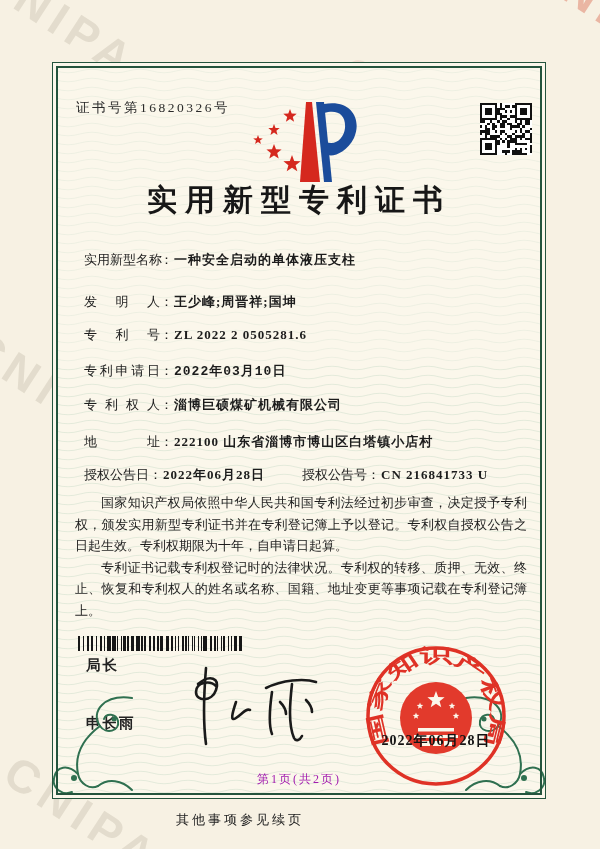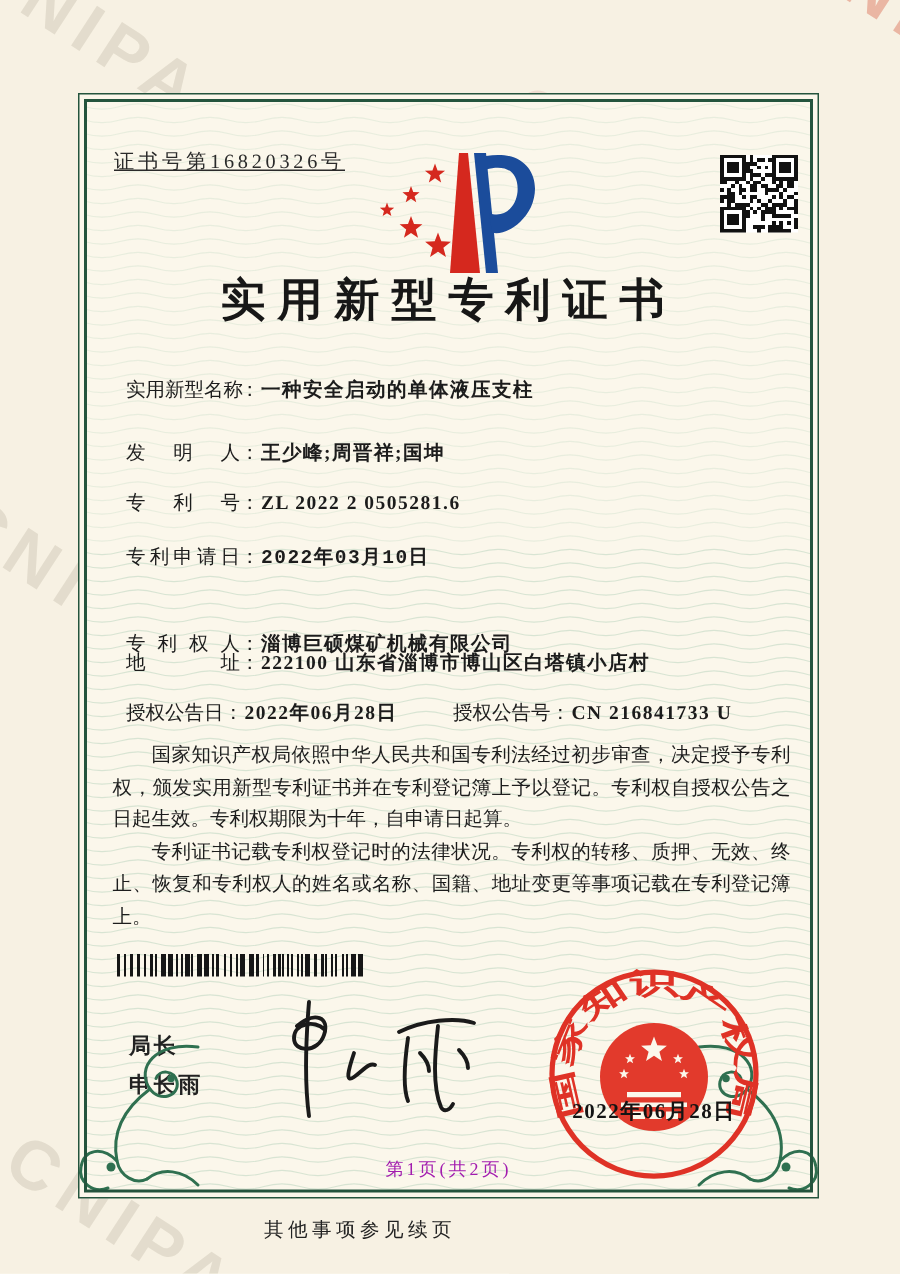--- a/index.html
+++ b/index.html
@@ -14,21 +14,21 @@
   .wm-pink{color:#ecd2c5;opacity:.65;}
   .wm-red{color:#e7a894;opacity:.8;}
   
   .frame-fill{left:52px;top:62px;width:494px;height:737px;background:#fbf7eb;z-index:1;}
   .frame-outer{left:52px;top:62px;width:494px;height:737px;border:1.5px solid #24543d;
                box-sizing:border-box;z-index:3;pointer-events:none;}
   .frame-inner{position:absolute;inset:3px;border:2.5px solid #24543d;}
   #waves-svg{left:56px;top:66px;z-index:1;pointer-events:none;}
   
   .content{z-index:2;}
-  .certno{left:76px;top:99px;font-size:13.5px;letter-spacing:2.5px;color:#2a2a2a;text-decoration:underline;}
+  .certno{left:76px;top:99px;font-size:13.5px;letter-spacing:2.5px;color:#2a2a2a;}
   .title{left:52px;top:180px;width:494px;text-align:center;font-size:30px;
          font-weight:700;letter-spacing:8px;color:#171717;}
   .row{left:84px;height:20px;font-size:13px;color:#1c1c1c;white-space:nowrap;}
   .rl{display:inline-block;width:76px;text-align:justify;text-align-last:justify;
       letter-spacing:0;vertical-align:top;}
   .colon{display:inline-block;width:14px;}
   .rv{font-weight:600;letter-spacing:1px;}
   .grant2{left:302px;}
   .body-text{left:75px;top:492px;width:452px;font-size:13px;line-height:21.5px;
              color:#1d1d1d;text-align:justify;z-index:2;}
@@ -312,21 +312,21 @@
 </div>
 <div class="abs content row" style="top:293px;">
   <span class="rl">发明人</span><span class="colon">：</span><span class="rv">王少峰;周晋祥;国坤</span>
 </div>
 <div class="abs content row" style="top:326px;">
   <span class="rl">专利号</span><span class="colon">：</span><span class="rv">ZL 2022 2 0505281.6</span>
 </div>
 <div class="abs content row" style="top:362px;font-family:Liberation Mono, monospace;">
   <span class="rl">专利申请日</span><span class="colon">：</span><span class="rv">2022年03月10日</span>
 </div>
-<div class="abs content row" style="top:396px;margin-top:24px;">
+<div class="abs content row" style="top:396px;">
   <span class="rl">专利权人</span><span class="colon">：</span><span class="rv">淄博巨硕煤矿机械有限公司</span>
 </div>
 <div class="abs content row" style="top:433px;">
   <span class="rl">地址</span><span class="colon">：</span><span class="rv">222100 山东省淄博市博山区白塔镇小店村</span>
 </div>
 <div class="abs content row" style="top:466px;">
   <span>授权公告日</span><span class="colon">：</span><span class="rv">2022年06月28日</span>
 </div>
 <div class="abs content row grant2" style="top:466px;">
   <span>授权公告号</span><span class="colon">：</span><span class="rv">CN 216841733 U</span>
@@ -377,21 +377,21 @@
       <rect x="138.7" y="0" width="1.3" height="15"></rect>
       <rect x="142.9" y="0" width="1.3" height="15"></rect>
       <rect x="145.3" y="0" width="1.3" height="15"></rect>
       <rect x="149.7" y="0" width="1.3" height="15"></rect>
       <rect x="152.9" y="0" width="1.3" height="15"></rect>
       <rect x="156.1" y="0" width="3.2" height="15"></rect>
       <rect x="160.5" y="0" width="3.2" height="15"></rect>
     </g>
 </svg>
 
-<div class="abs content sig-label" style="top:688px;">局长</div>
+<div class="abs content sig-label" style="top:656px;">局长</div>
 <div class="abs content sig-label" style="top:714px;">申长雨</div>
 
 <svg class="abs z2" style="left:170px;top:662px;" width="170" height="90" viewBox="0 0 170 90" fill="none" stroke="#1a1a1a" stroke-width="2.6" stroke-linecap="round">
   <path d="M28,22 C40,12 50,16 46,28 C42,40 26,40 26,30 C26,20 40,18 46,24"></path>
   <path d="M36,6 C34,30 33,60 36,82"></path>
   <path d="M66,40 C62,52 60,60 66,56 C72,52 76,46 80,48"></path>
   <path d="M96,26 C112,18 134,16 146,20"></path>
   <path d="M102,30 C100,44 98,62 102,72"></path>
   <path d="M122,22 C120,40 118,62 124,76 C126,80 130,78 132,74"></path>
   <path d="M110,40 C114,44 116,48 116,52"></path>

